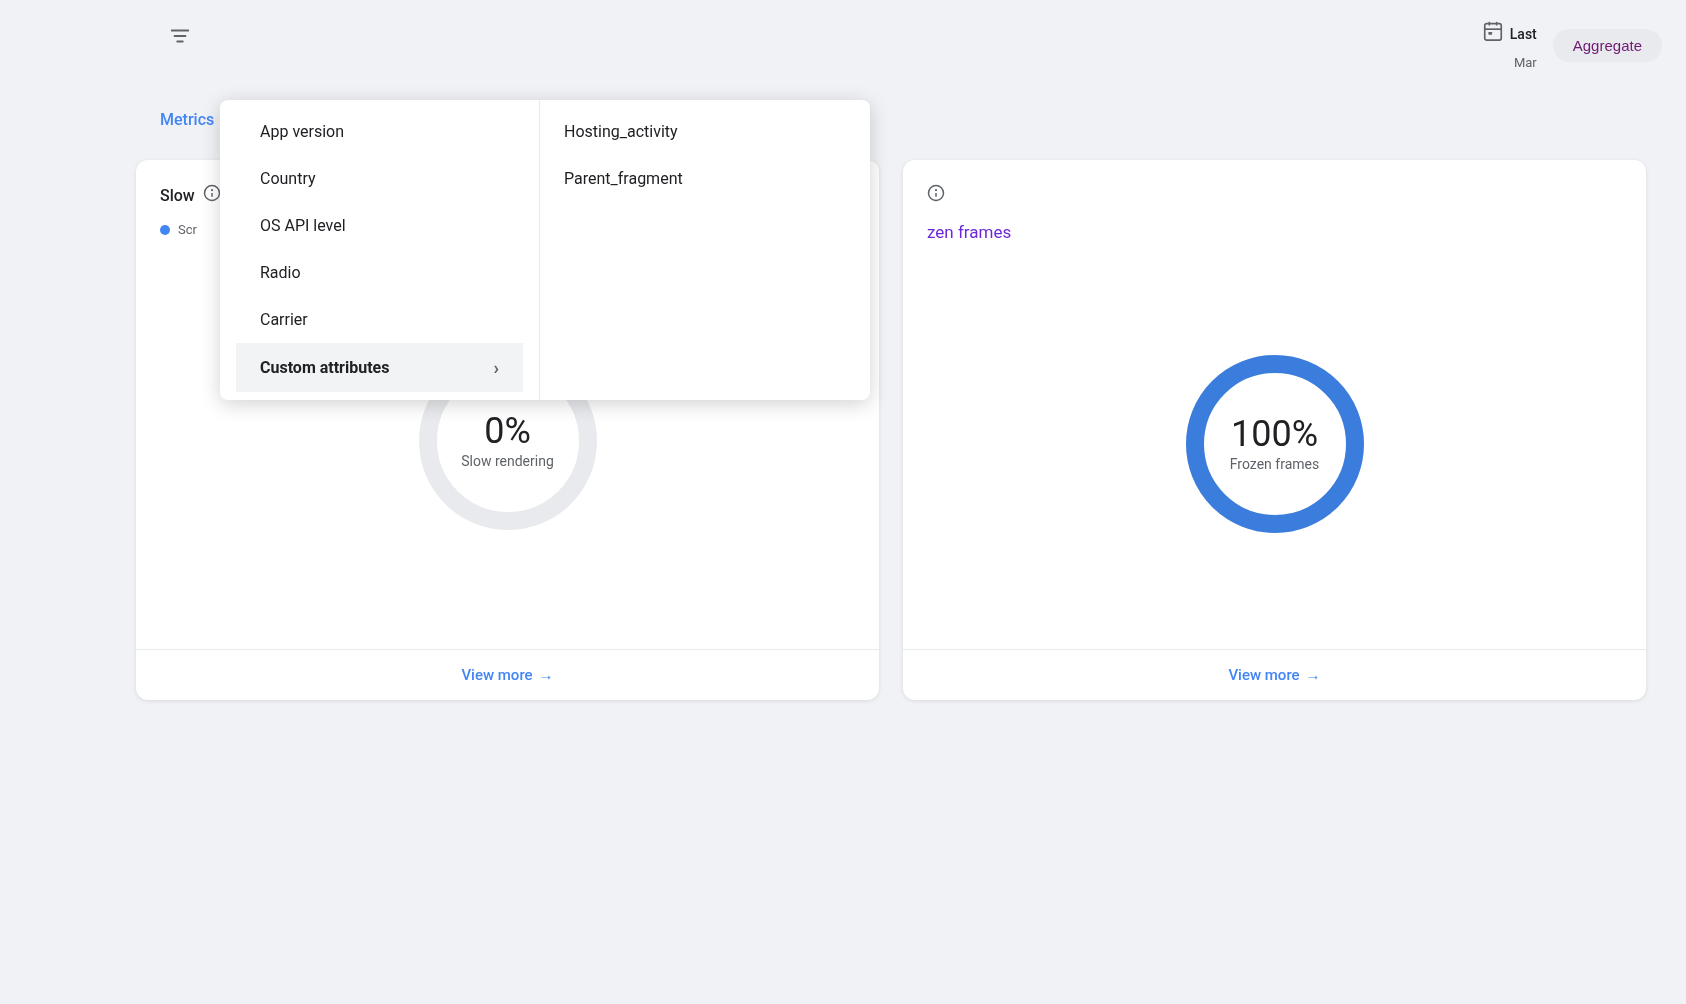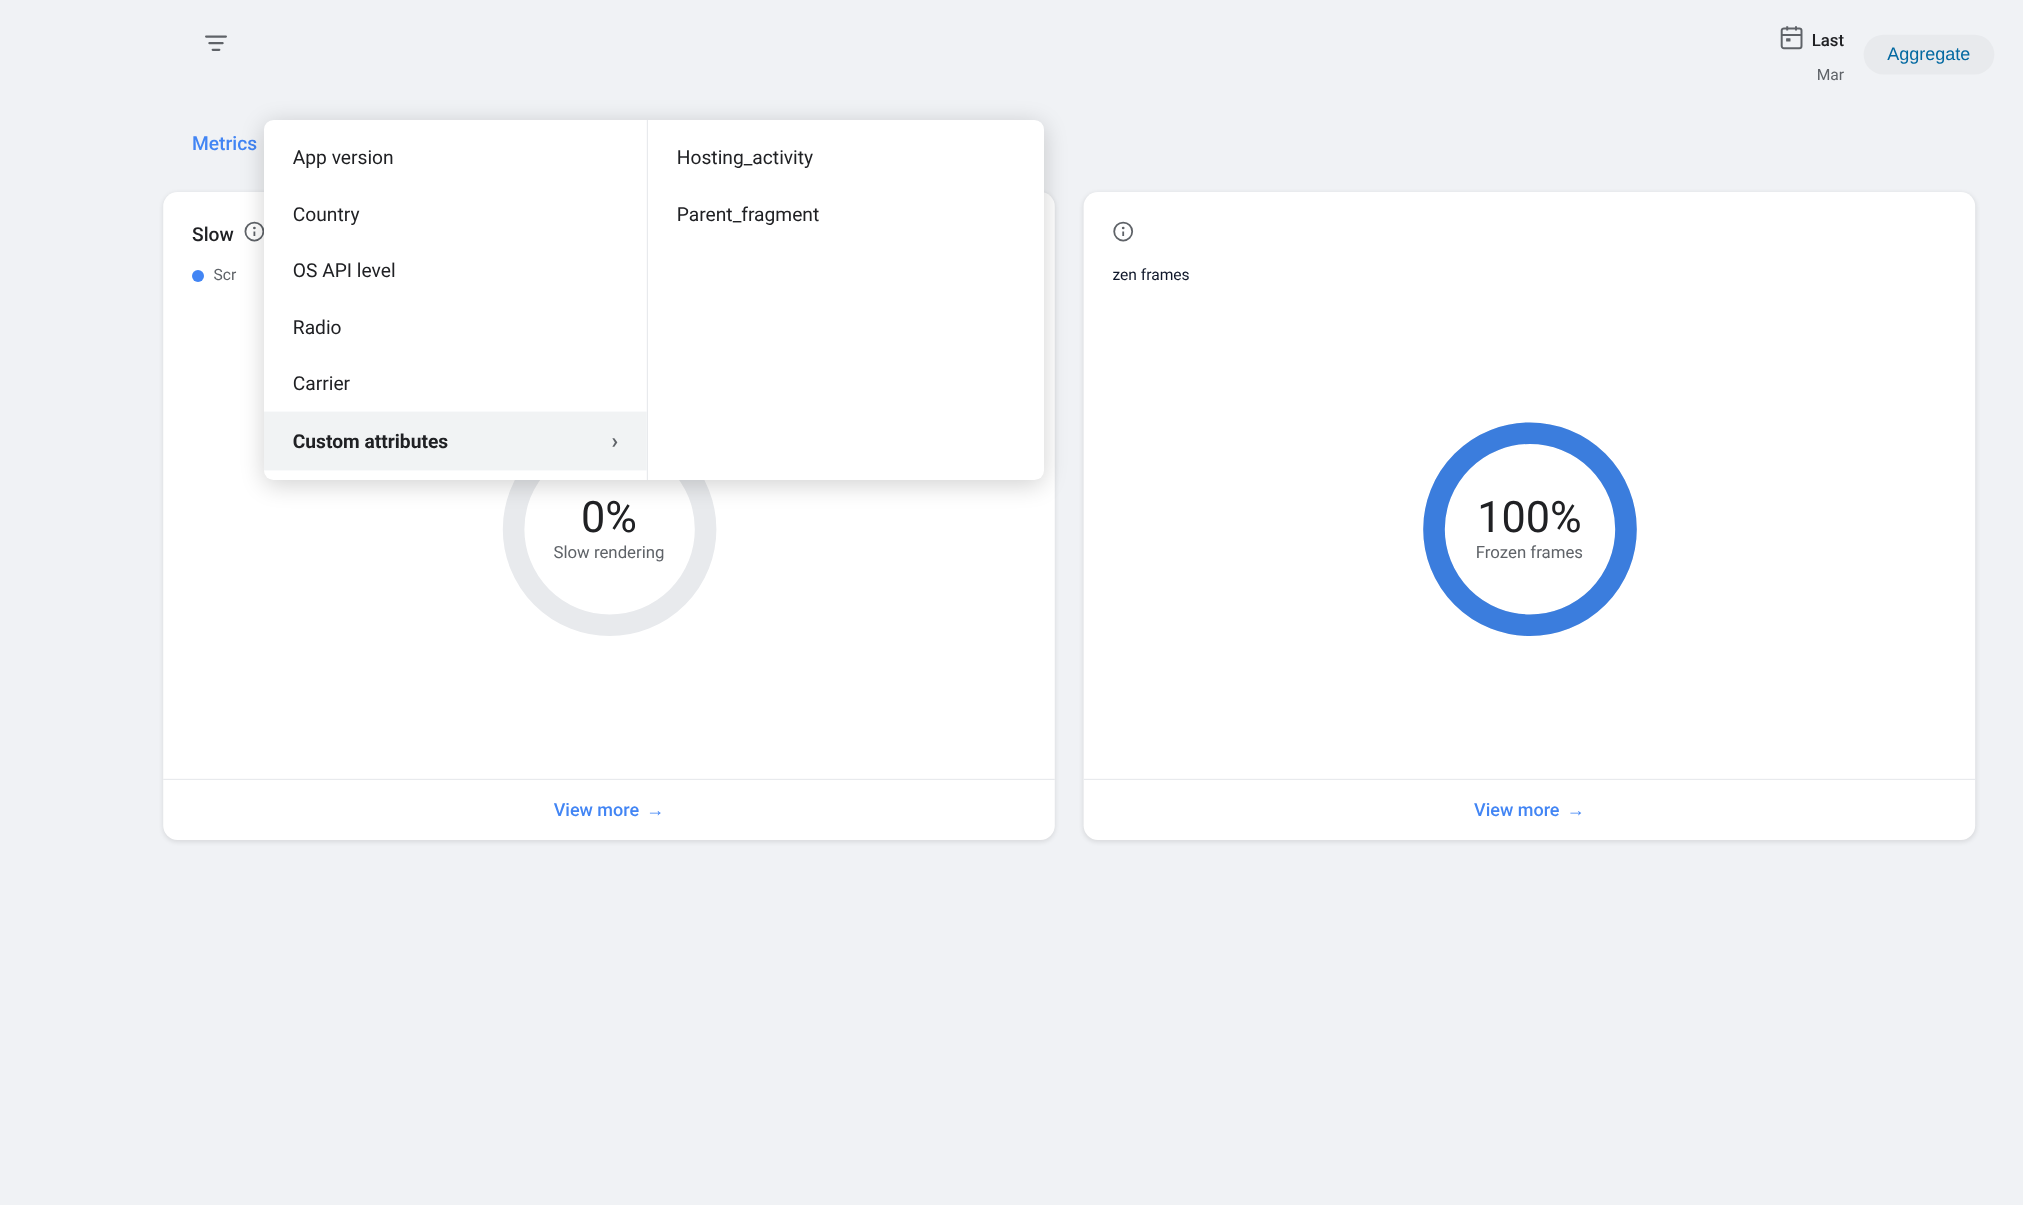--- a/index.html
+++ b/index.html
@@ -64,21 +64,21 @@
       gap: 6px;
     }
 
     .aggregate-btn {
       background: #e8eaed;
       border: none;
       border-radius: 20px;
       padding: 8px 20px;
       font-size: 15px;
       font-weight: 500;
-      color: #0369a1;
+      color: #701a75;
       cursor: pointer;
     }
 
     
     .cards-container {
       position: absolute;
       top: 160px;
       left: 136px;
       right: 40px;
       display: flex;
@@ -186,21 +186,21 @@
       display: flex;
       background: #fff;
       border-radius: 8px;
       box-shadow: 0 4px 20px rgba(0,0,0,0.18);
       z-index: 100;
       overflow: hidden;
     }
 
     .dropdown-col {
       min-width: 320px;
-      padding: 8px 0;
+      padding: 8px 16px;
     }
 
     .dropdown-col:first-child {
       border-right: 1px solid #e8eaed;
     }
 
     .dropdown-item {
       padding: 14px 24px;
       font-size: 16px;
       color: #202124;
@@ -298,21 +298,21 @@
     <div class="card-header">
       <span>
         <svg width="18" height="18" viewBox="0 0 24 24" fill="none" stroke="#5f6368" stroke-width="2">
           <circle cx="12" cy="12" r="10"></circle>
           <line x1="12" y1="8" x2="12" y2="8" stroke-width="3" stroke-linecap="round"></line>
           <line x1="12" y1="12" x2="12" y2="17"></line>
         </svg>
       </span>
     </div>
     <div class="card-subtitle-row">
-      <span style="font-size:13px;color:#0f172a;">zen frames</span>
+      <span style="font-size:17px;color:#6d28d9;">zen frames</span>
     </div>
     <div class="card-body">
       <div class="donut-wrapper">
         <svg viewBox="0 0 220 220">
 
           <circle cx="110" cy="110" r="80" fill="none" stroke="#e8eaed" stroke-width="18"></circle>
 
           <circle cx="110" cy="110" r="80" fill="none" stroke="#3b7ddd" stroke-width="18" stroke-dasharray="502.65 502.65" stroke-dashoffset="0" stroke-linecap="round" transform="rotate(-90 110 110)"></circle>
         </svg>
         <div class="donut-center-text">

